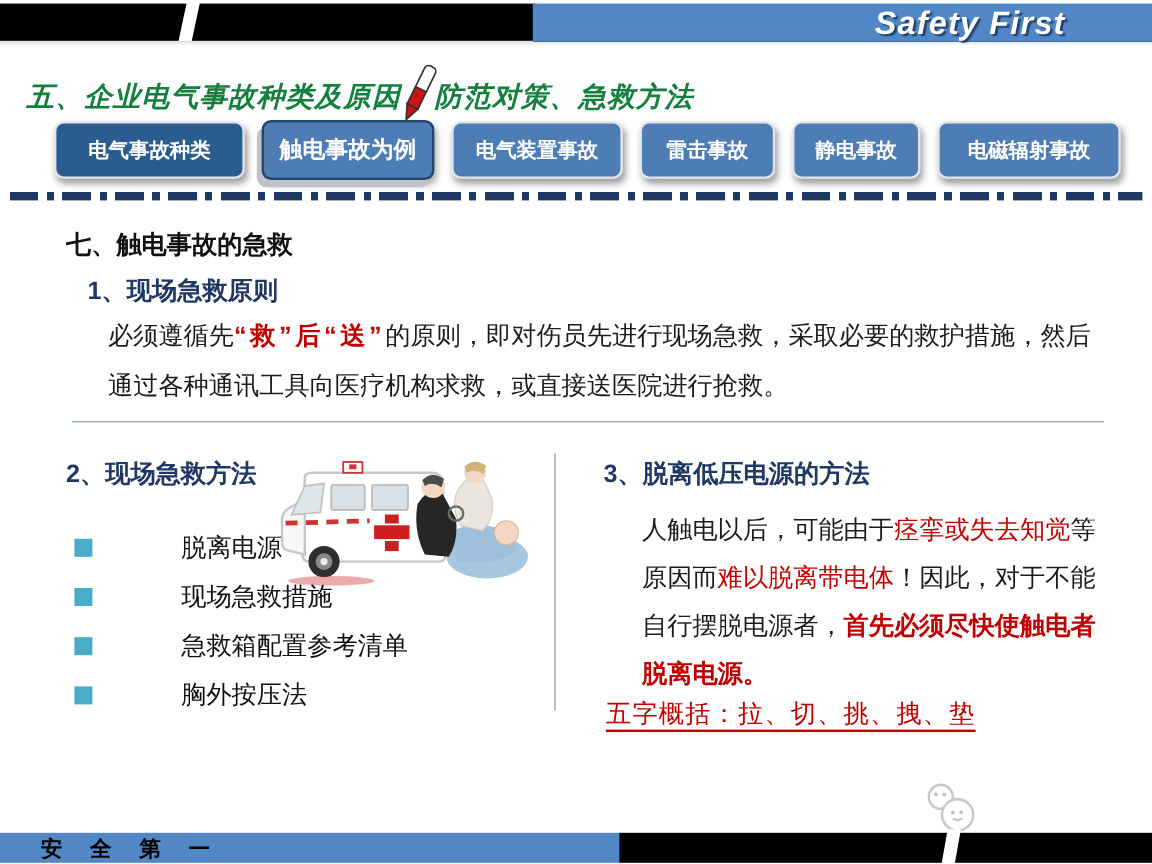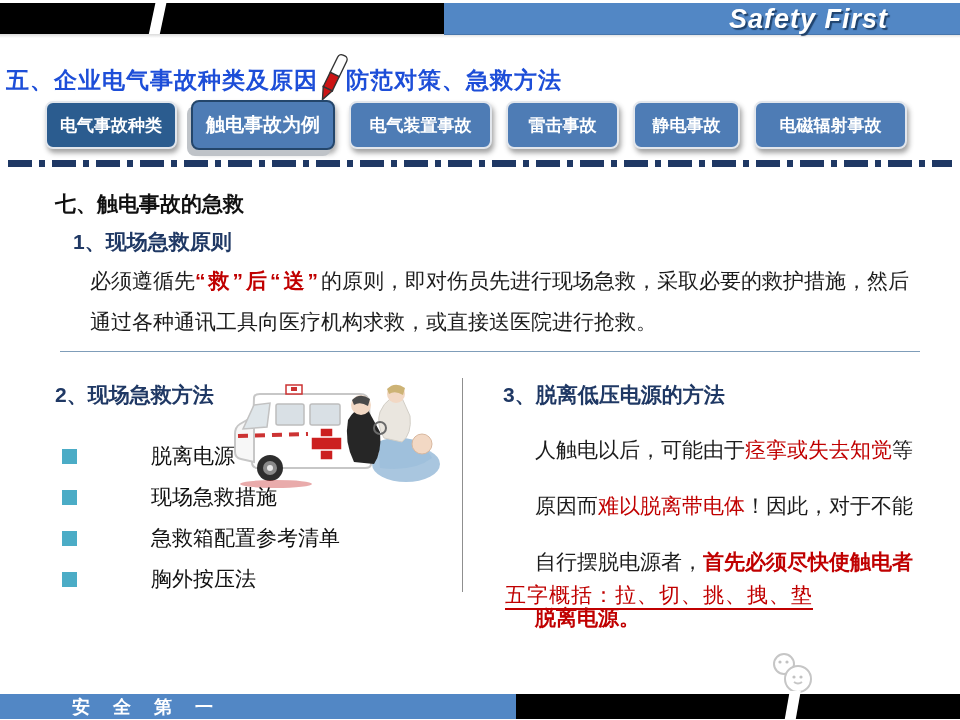--- a/index.html
+++ b/index.html
@@ -9,65 +9,65 @@
   .topbar{position:absolute;top:3px;left:0;width:960px;height:31px;}
   .tb-black{position:absolute;top:0;left:0;width:446px;height:31px;background:#000;}
   .tb-blue{position:absolute;top:0;left:444px;right:0;height:32px;background:#5287C5;
            display:flex;align-items:center;justify-content:flex-end;padding-right:72px;box-sizing:border-box;}
   .tb-slash{position:absolute;top:-2px;left:152px;width:11px;height:36px;background:#fff;transform:skewX(-12deg);}
   .brand{color:#fff;font-size:27px;font-weight:bold;font-style:italic;
          text-shadow:2px 2px 1px rgba(23,55,94,.85);letter-spacing:1px;}
   .topbar-shadow{position:absolute;top:34px;left:0;width:960px;height:4px;
                  background:linear-gradient(to bottom,rgba(0,0,0,.14),rgba(0,0,0,0));}
   
-  .title-row{position:absolute;top:52px;left:6px;width:920px;color:#1d4ed8;
-             font-size:23px;font-weight:bold;letter-spacing:1px;white-space:nowrap;}
+  .title-row{position:absolute;top:52px;left:22px;width:920px;color:#15803d;
+             font-size:23px;font-weight:bold;font-style:italic;letter-spacing:1px;white-space:nowrap;}
   .pen{vertical-align:-16px;margin:0 -4px 0 -2px;}
   
   .tabs{position:absolute;top:97px;left:45px;display:flex;gap:14px;align-items:center;height:56px;}
   .tab{height:48px;border-radius:8px;background:#4E7CB5;color:#fff;font-size:17px;font-weight:bold;
        display:flex;align-items:center;justify-content:center;box-sizing:border-box;
        border:2px solid #e2e6ec;box-shadow:2px 4px 5px rgba(50,50,50,.45);cursor:pointer;white-space:nowrap;}
   .tab.dark{background:#2B5C8F;}
   .tab.selected{height:50px;font-size:19px;border:2px solid #24466B;
                 box-shadow:-4px 6px 0 #bfc3c8,2px 4px 5px rgba(50,50,50,.4);}
-  .w1{width:132px}.w2{width:144px}.w3{width:143px}.w4{width:113px}.w5{width:107px}.w6{width:153px}
+  .w1{width:159px}.w2{width:144px}.w3{width:143px}.w4{width:113px}.w5{width:107px}.w6{width:153px}
   
   .dashline{position:absolute;top:160px;left:8px;width:944px;height:7px;
     background:repeating-linear-gradient(to right,#1F3864 0 24px,transparent 24px 31px,#1F3864 31px 37px,transparent 37px 44px);}
   
   .h-black{position:absolute;top:190px;left:55px;font-size:21px;font-weight:bold;color:#111;}
   .h-navy{font-size:21px;font-weight:bold;color:#1F3864;}
   .h-sub1{position:absolute;top:228px;left:73px;}
   .para1{position:absolute;top:260px;left:90px;width:820px;font-size:21px;line-height:41px;color:#1c1c1c;}
   .red{color:#C00000;}
   .bold{font-weight:bold;}
   .q-red{color:#C00000;font-weight:bold;letter-spacing:3px;}
   .hr{position:absolute;top:351px;left:60px;width:860px;height:0;border-top:1px solid #7F9DB9;}
   
   .h-sub2{position:absolute;top:381px;left:55px;}
   .h-sub3{position:absolute;top:381px;left:503px;text-align:right;}
   .vdivider{position:absolute;top:378px;left:462px;width:1px;height:214px;background:#8f8f8f;}
   .bullets{position:absolute;top:430px;left:62px;list-style:none;margin:0;padding:12px 0 0 0;}
   .bullets li{display:flex;align-items:center;margin-bottom:13px;height:28px;}
   .sq{width:15px;height:15px;background:#4BACC6;margin-right:32px;flex:0 0 auto;}
   .bullets .bl-text{font-size:21px;color:#111;margin-left:42px;}
-  .para3{position:absolute;top:422px;left:535px;width:388px;font-size:21px;line-height:56px;color:#1c1c1c;}
+  .para3{position:absolute;top:422px;left:535px;width:388px;font-size:21px;line-height:40px;color:#1c1c1c;}
   .summary{position:absolute;top:581px;left:505px;font-size:21px;color:#C00000;font-weight:normal;
            text-decoration:underline;text-underline-offset:6px;text-decoration-thickness:2px;letter-spacing:1px;}
   
   .ambulance{position:absolute;top:372px;left:228px;}
   
   .logo{position:absolute;top:651px;left:770px;display:flex;align-items:center;gap:4px;}
   .logo-text{font-size:25px;font-weight:bold;color:#cbcbcb;letter-spacing:2px;
              text-shadow:1px 1px 0 #ffffff;}
   .bottombar{position:absolute;top:694px;left:0;width:960px;height:25px;}
   .bb-blue{position:absolute;left:0;top:0;width:516px;height:25px;background:#5287C5;
            display:flex;align-items:center;}
-  .slogan{color:#ffffff;font-size:18px;font-weight:bold;letter-spacing:9px;padding-left:72px;}
+  .slogan{color:#000000;font-size:18px;font-weight:bold;letter-spacing:9px;padding-left:34px;}
   .bb-black{position:absolute;left:516px;top:0;right:0;height:25px;background:#000;}
   .bb-slash{position:absolute;left:787px;top:-3px;width:11px;height:31px;background:#fff;transform:skewX(-10deg);}
 </style>
 </head>
 <body>
 
 <div class="slide">
 
   <div class="topbar">
     <div class="tb-black"></div>

